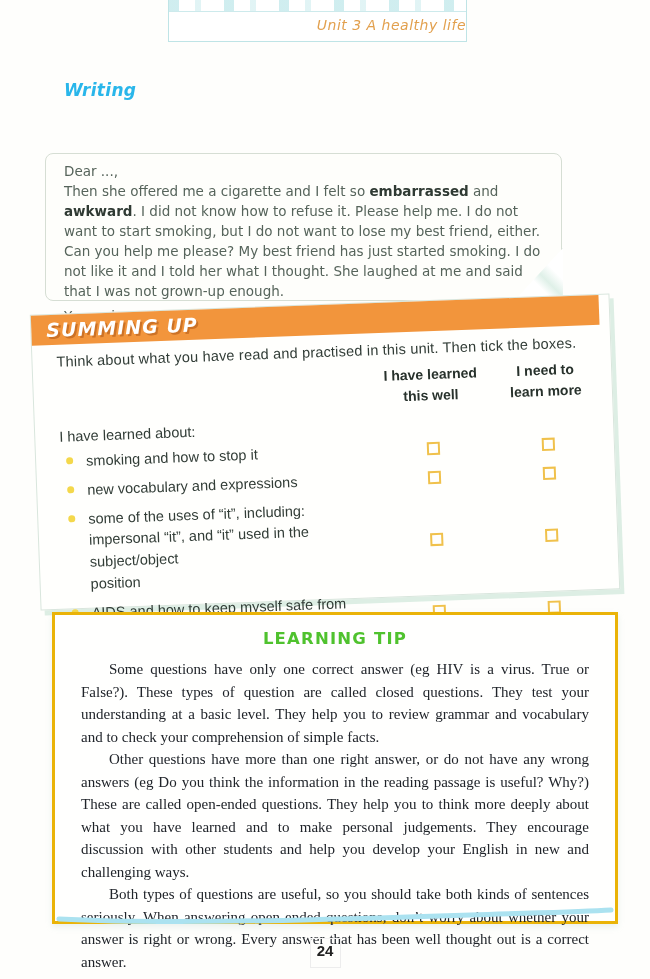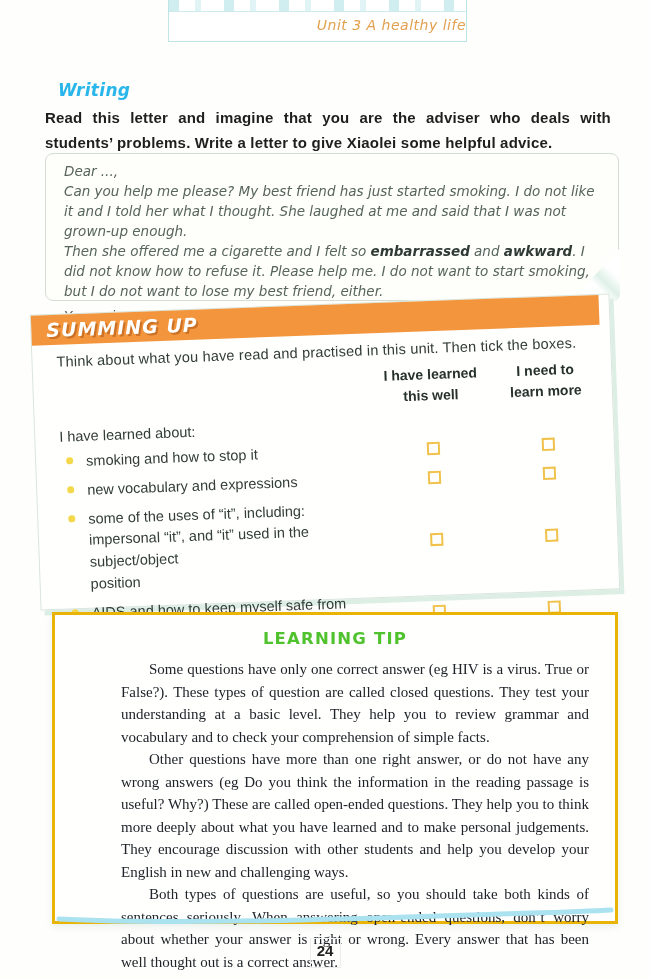--- a/index.html
+++ b/index.html
@@ -24,38 +24,38 @@
       repeating-linear-gradient(90deg, rgba(120,205,210,.35) 0 10px, transparent 10px 26px, rgba(120,205,210,.22) 26px 32px, transparent 32px 55px);
   }
   .unit-header-title {
     text-align:right; padding-top:5px;
     font-family:"DejaVu Sans", sans-serif; font-style:italic;
     font-size:14px; color:#e2a04e; letter-spacing:.5px;
   }
 
   
   .writing-heading {
-    position:absolute; left:58px; top:80px;
+    position:absolute; left:64px; top:80px;
     font-family:"DejaVu Sans", sans-serif;
     font-style:italic; font-weight:bold;
     font-size:17px; color:#29b6ea; letter-spacing:.3px;text-align:right;
   }
   .instruction {
     position:absolute; left:45px; top:106px; width:566px;
     font-weight:bold; font-size:15px; color:#1e1e1e;
     line-height:1.65; text-align:justify; letter-spacing:.2px;
   }
 
   
   .letter-card {
-    position:absolute; left:45px; top:153px; width:574px; height:148px;
+    position:absolute; left:45px; top:153px; width:517px; height:148px;
     border:1.5px solid #d6ded4; border-radius:8px;
     background:#fefefb;
     padding:8px 16px 6px 18px;
-    font-family:"DejaVu Sans", sans-serif; font-style:italic;
+    font-family:"DejaVu Sans", sans-serif; 
     font-size:13.5px; color:#56645b; line-height:1.48;
   }
   .letter-line { margin:0; }
   .letter-line.closing { margin-top:5px; }
   .letter-line.signature { margin-top:7px; }
   .letter-bold { color:#2f3a33; font-weight:bold; }
   .fold {
     position:absolute; right:-2px; bottom:-2px; width:50px; height:54px;
     background:linear-gradient(225deg, #ffffff 0 30%, #dff0e8 47%, #ffffff 60%);
     border-bottom-right-radius:8px;
@@ -112,21 +112,21 @@
     padding:14px 26px 0 26px;
   }
   .tip-heading {
     text-align:center; font-weight:bold; font-size:16.5px;
     color:#4fc22e; letter-spacing:1.2px; margin-bottom:10px;
     font-family:"DejaVu Sans", sans-serif;
   }
   .tip-para {
     font-family:"Liberation Serif", serif;
     font-size:15px; color:#20242a; line-height:1.5;
-    text-align:justify; text-indent:28px;margin-left:40px;
+    text-align:justify; text-indent:28px;
   }
   .tip-wave { position:absolute; left:0; bottom:-8px; width:100%; height:24px; }
 
   
   .page-number-wrap { position:absolute; left:0; top:938px; width:100%; text-align:center; }
   .page-number {
     display:inline-block; width:31px; padding:3px 0 8px 0;
     border:1px solid #ededed; border-top-color:#f3f3f3;
     font-weight:bold; font-size:15px; color:#222222;
   }
@@ -136,27 +136,26 @@
 
 <div class="page">
 
   <div class="unit-header">
     <div class="unit-header-pattern"></div>
     <div class="unit-header-title">Unit 3 A healthy life</div>
   </div>
 
   <div class="writing-heading">Writing</div>
 
-  <p class="instruction">Read this letter and imagine that you are the adviser who deals with students’ problems. Write a letter to give Xiaolei some helpful advice.</p>
 
   <div class="letter-card">
     <div class="fold"></div>
     <p class="letter-line">Dear ...,</p>
+    <p class="letter-line"><span>Then she offered me a cigarette and I felt so </span><b class="letter-bold">embarrassed</b><span> and </span><b class="letter-bold">awkward</b><span>. I did not know how to refuse it. Please help me. I do not want to start smoking, but I do not want to lose my best friend, either.</span></p>
     <p class="letter-line">Can you help me please? My best friend has just started smoking. I do not like it and I told her what I thought. She laughed at me and said that I was not grown-up enough.</p>
-    <p class="letter-line"><span>Then she offered me a cigarette and I felt so </span><b class="letter-bold">embarrassed</b><span> and </span><b class="letter-bold">awkward</b><span>. I did not know how to refuse it. Please help me. I do not want to start smoking, but I do not want to lose my best friend, either.</span></p>
     <p class="letter-line closing">Yours sincerely,</p>
     <p class="letter-line signature">Li Xiaolei</p>
   </div>
 
   <div class="summing-card">
     <div class="summing-banner">
       <span class="summing-banner-text">SUMMING UP</span>
     </div>
     <div class="summing-body">
       <p class="summing-intro">Think about what you have read and practised in this unit. Then tick the boxes.</p>

